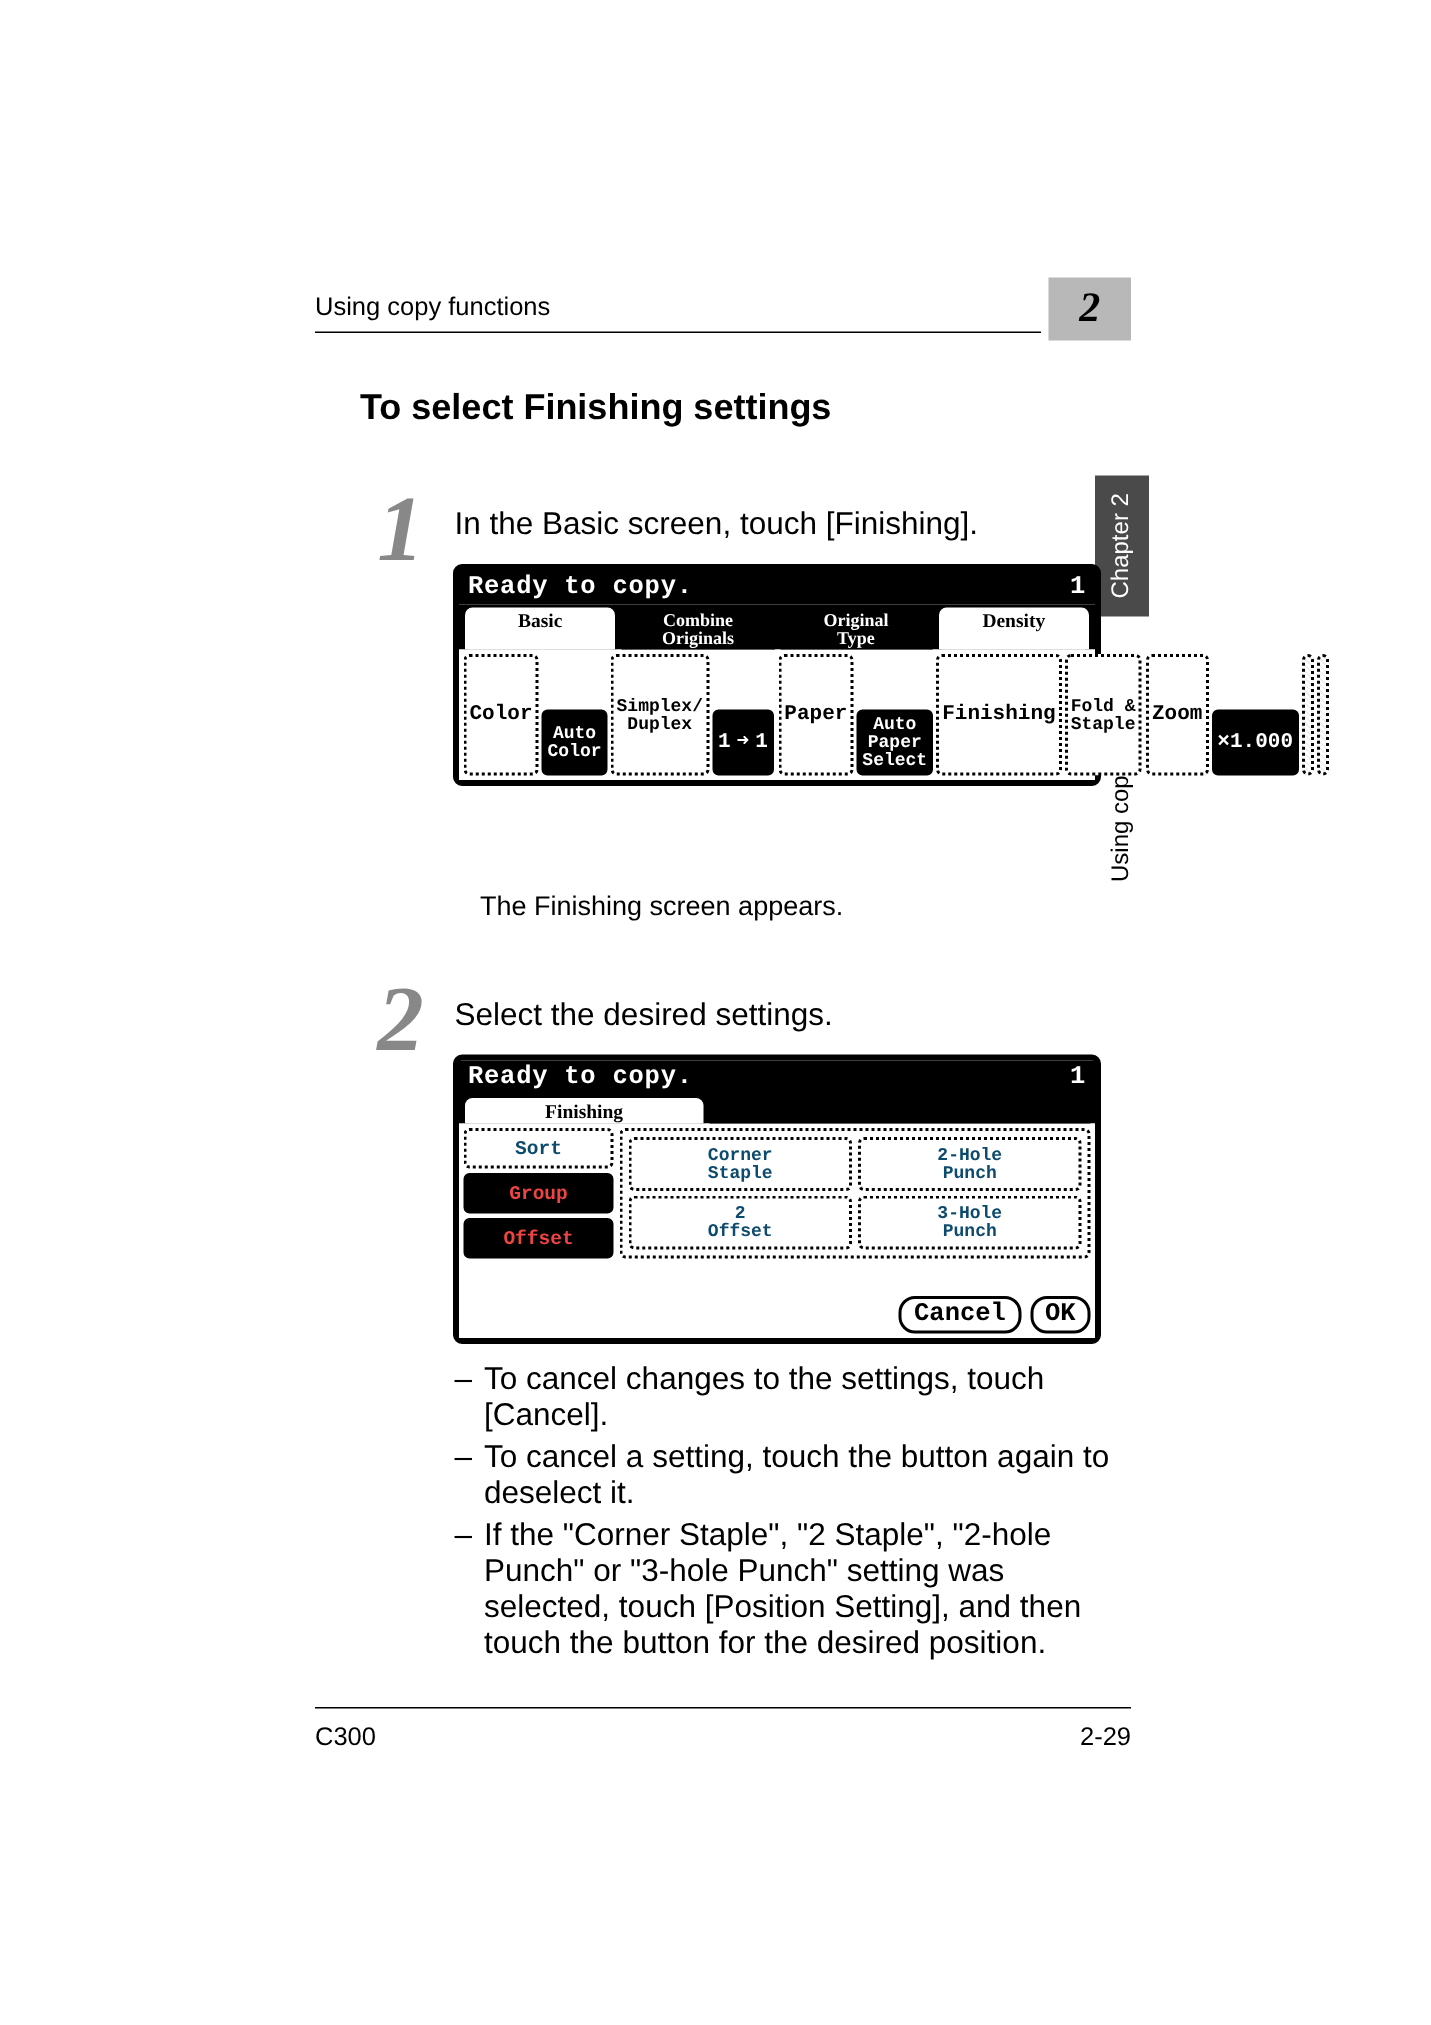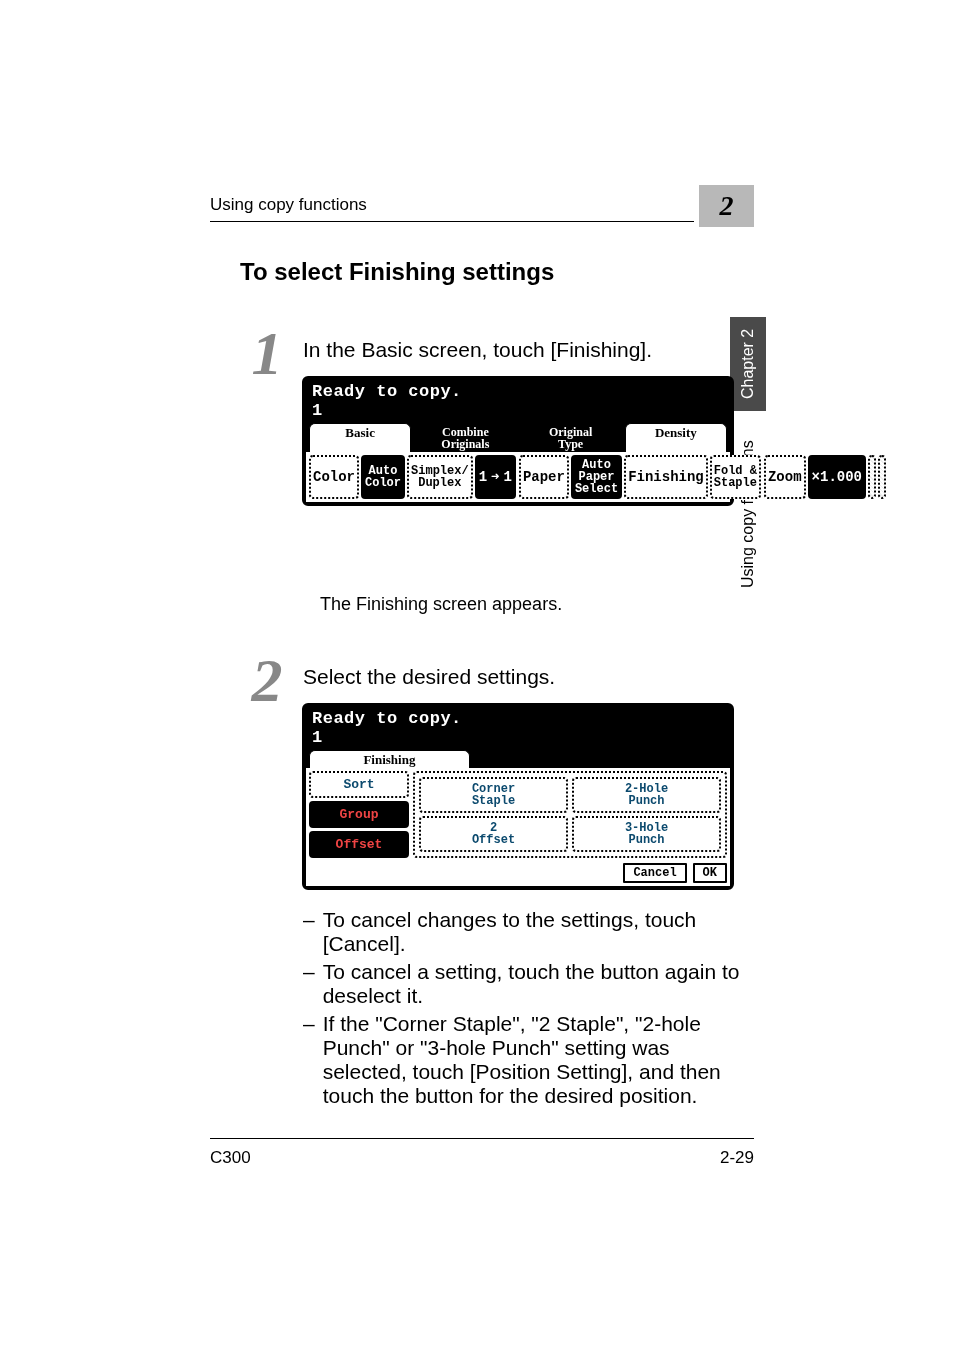--- a/index.html
+++ b/index.html
@@ -62,54 +62,54 @@
   .bullets .dash{flex:0 0 auto;}
   .bullets .txt{flex:1;}
 
   
   .lcd{
     position:absolute;background:#fff;border:4px solid #000;border-radius:6px;
     font-family:"Lucida Console","Courier New",monospace;font-weight:bold;
   }
   .lcd .hdr{
     background:#000;color:#fff;padding:2px 6px;display:flex;justify-content:space-between;
-    font-size:17px;letter-spacing:0.5px;flex-direction:column;
+    font-size:17px;letter-spacing:0.5px;
   }
   .lcd .tabs{display:flex;gap:3px;padding:1px 3px 0 3px;background:#000;}
   .lcd .tab{
     flex:1;text-align:center;padding:2px 0;border-top-left-radius:6px;border-top-right-radius:6px;
     font-size:13px;line-height:13px;border:1px solid #000;border-bottom:none;font-family:Liberation Serif, serif;
   }
   .tab-on{background:#fff;color:#000;}
   .tab-off{background:#000;color:#fff;}
   .lcd .body{background:#fff;padding:3px;}
   .grid3{display:grid;grid-template-columns:1fr 1fr 1fr;gap:3px;}
   .cell-stack{display:flex;gap:2px;}
   .cell{
     border:2px dotted #000;border-radius:4px;text-align:center;font-size:14px;
     padding:2px 2px;line-height:15px;min-height:18px;
     display:flex;align-items:center;justify-content:center;
     background:#fff;color:#000;
   }
-  .cell.sel{background:#000;color:#fff;border-style:solid;}
+  .cell.sel{background:#000;color:#fff;border-style:solid;margin-top:37px;}
   .cell.small{font-size:11px;line-height:11px;}
   .two-line{display:flex;flex-direction:column;line-height:12px;font-size:12px;}
 
   
   .lcd2 .body{display:flex;flex-direction:column;gap:3px;}
   .lcd2 .row{display:flex;gap:4px;align-items:stretch;}
   .leftcol{width:100px;display:flex;flex-direction:column;gap:3px;}
   .rightcol{flex:1;display:flex;flex-direction:column;gap:3px;border:2px dotted #000;border-radius:4px;padding:4px;}
   .opt{
     flex:1;border:2px dotted #000;border-radius:4px;text-align:center;font-size:13px;
     padding:4px 2px;background:#fff;color:#0c4a6e;line-height:13px;display:flex;align-items:center;justify-content:center;
   }
   .opt.sel{background:#000;color:#ef4444;border-style:solid;}
   .btnrow{display:flex;justify-content:flex-end;gap:6px;padding-top:2px;}
-  .lcdbtn{border:2px solid #000;border-radius:1px;padding:1px 8px;font-size:12px;background:#fff;}
+  .lcdbtn{border:2px solid #000;border-radius:11px;padding:1px 8px;font-size:17px;background:#fff;margin-top:20px;}
 
   
   .arrow{display:inline-block;margin:0 4px;}
 </style>
 </head>
 <body>
 
 <div class="running-head">
   <span>Using copy functions</span>
   <div class="hline"></div>

